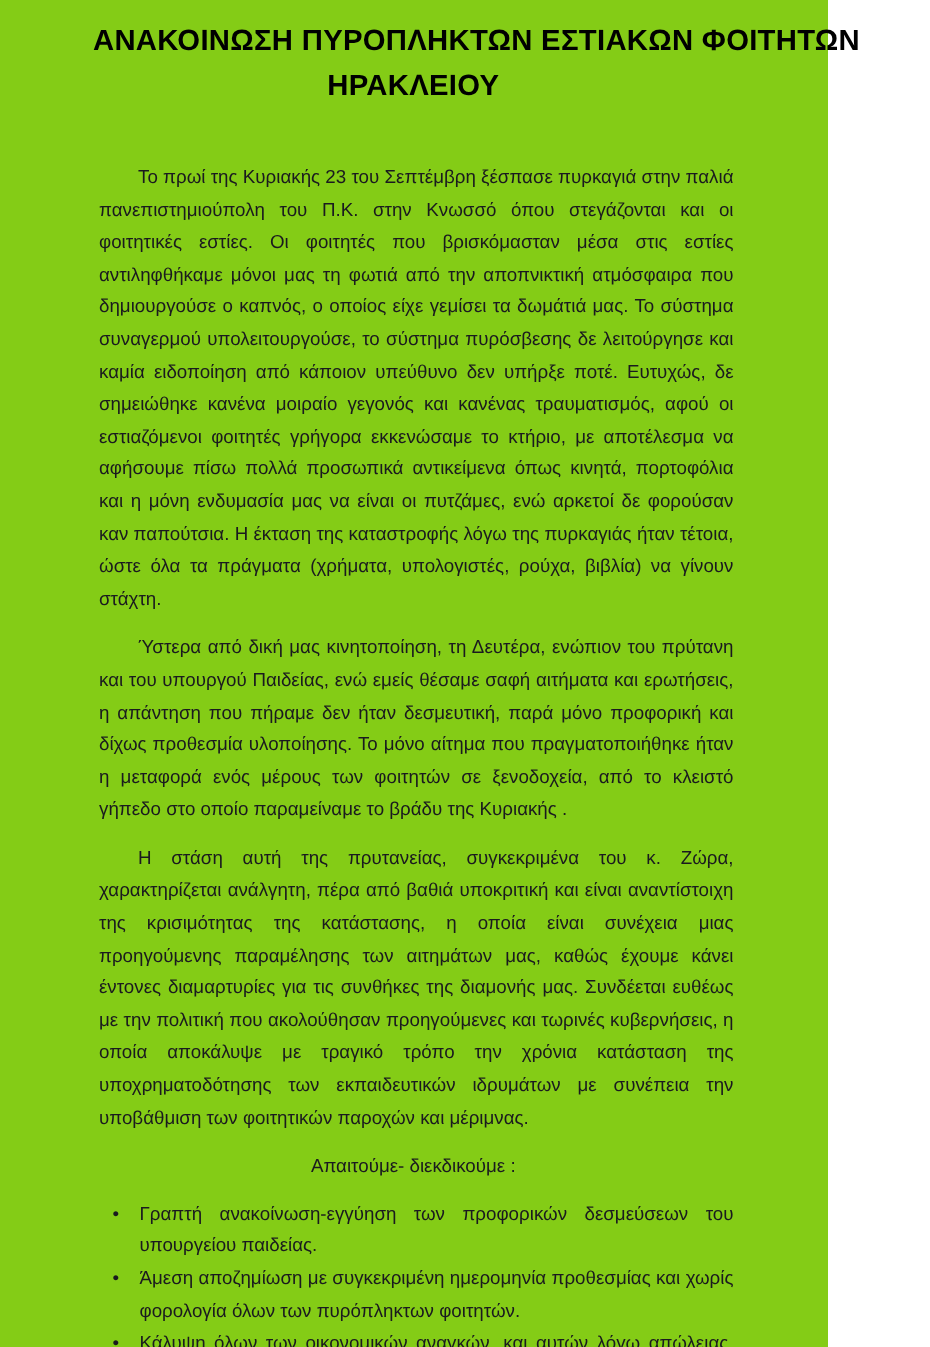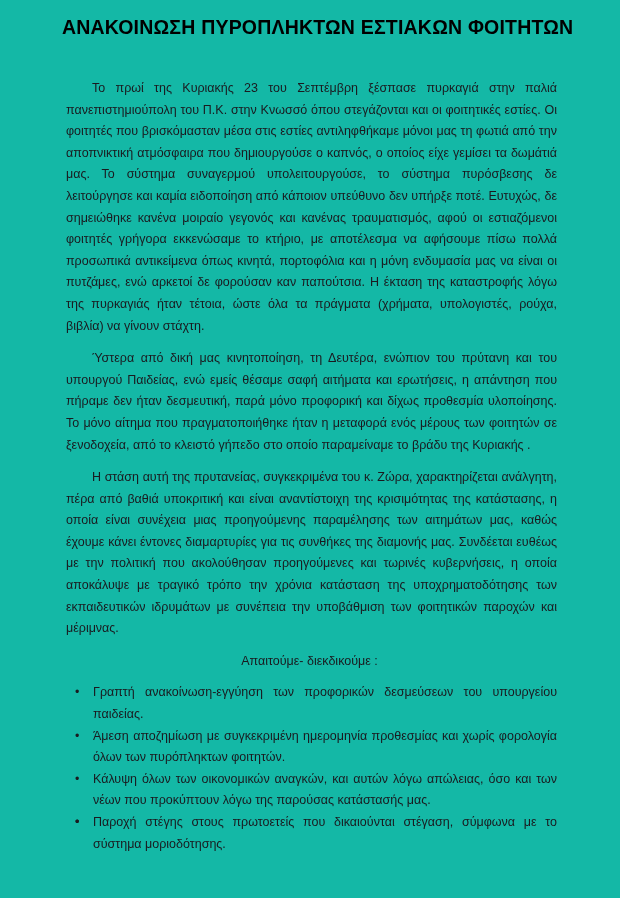--- a/index.html
+++ b/index.html
@@ -7,24 +7,24 @@
     padding: 0;
     background: #ffffff;
   }
   body {
     width: 620px;
     height: 898px;
     overflow: hidden;
   }
   .page {
     box-sizing: border-box;
-    width: 620px;
+    width: 552px;
     height: 898px;
     padding: 12px 63px 0 62px;
-    background: #14b8a6;
+    background: #84cc16;
     font-family: "Liberation Sans", sans-serif;
     font-size: 12.5px;
     line-height: 21.6px;
     color: #1a1a1f;
   }
   .doc-title {
     margin: 0 0 36px 0;
     font-size: 19.5px;
     line-height: 30px;
     font-weight: bold;
@@ -64,20 +64,21 @@
     font-size: 12.5px;
   }
 </style>
 </head>
 <body>
 
 <div class="page">
 
   <h1 class="doc-title">
     <span class="title-line">ΑΝΑΚΟΙΝΩΣΗ ΠΥΡΟΠΛΗΚΤΩΝ ΕΣΤΙΑΚΩΝ ΦΟΙΤΗΤΩΝ</span>
+    <span class="title-line">ΗΡΑΚΛΕΙΟΥ</span>
   </h1>
 
   <p class="body-par">Το πρωί της Κυριακής 23 του Σεπτέμβρη ξέσπασε πυρκαγιά στην παλιά πανεπιστημιούπολη του Π.Κ. στην Κνωσσό όπου στεγάζονται και οι φοιτητικές εστίες. Οι φοιτητές που βρισκόμασταν μέσα στις εστίες αντιληφθήκαμε μόνοι μας τη φωτιά από την αποπνικτική ατμόσφαιρα που δημιουργούσε ο καπνός, ο οποίος είχε γεμίσει τα δωμάτιά μας. Το σύστημα συναγερμού υπολειτουργούσε, το σύστημα πυρόσβεσης δε λειτούργησε και καμία ειδοποίηση από κάποιον υπεύθυνο δεν υπήρξε ποτέ. Ευτυχώς, δε σημειώθηκε κανένα μοιραίο γεγονός και κανένας τραυματισμός, αφού οι εστιαζόμενοι φοιτητές γρήγορα εκκενώσαμε το κτήριο, με αποτέλεσμα να αφήσουμε πίσω πολλά προσωπικά αντικείμενα όπως κινητά, πορτοφόλια και η μόνη ενδυμασία μας να είναι οι πυτζάμες, ενώ αρκετοί δε φορούσαν καν παπούτσια. Η έκταση της καταστροφής λόγω της πυρκαγιάς ήταν τέτοια, ώστε όλα τα πράγματα (χρήματα, υπολογιστές, ρούχα, βιβλία) να γίνουν στάχτη.</p>
 
   <p class="body-par">Ύστερα από δική μας κινητοποίηση, τη Δευτέρα, ενώπιον του πρύτανη και του υπουργού Παιδείας, ενώ εμείς θέσαμε σαφή αιτήματα και ερωτήσεις, η απάντηση που πήραμε δεν ήταν δεσμευτική, παρά μόνο προφορική και δίχως προθεσμία υλοποίησης. Το μόνο αίτημα που πραγματοποιήθηκε ήταν η μεταφορά ενός μέρους των φοιτητών σε ξενοδοχεία, από το κλειστό γήπεδο στο οποίο παραμείναμε το βράδυ της Κυριακής .</p>
 
   <p class="body-par">Η στάση αυτή της πρυτανείας, συγκεκριμένα του κ. Ζώρα, χαρακτηρίζεται ανάλγητη, πέρα από βαθιά υποκριτική και είναι αναντίστοιχη της κρισιμότητας της κατάστασης, η οποία είναι συνέχεια μιας προηγούμενης παραμέλησης των αιτημάτων μας, καθώς έχουμε κάνει έντονες διαμαρτυρίες για τις συνθήκες της διαμονής μας. Συνδέεται ευθέως με την πολιτική που ακολούθησαν προηγούμενες και τωρινές κυβερνήσεις, η οποία αποκάλυψε με τραγικό τρόπο την χρόνια κατάσταση της υποχρηματοδότησης των εκπαιδευτικών ιδρυμάτων με συνέπεια την υποβάθμιση των φοιτητικών παροχών και μέριμνας.</p>
 
   <p class="demands-heading">Απαιτούμε- διεκδικούμε :</p>
 

